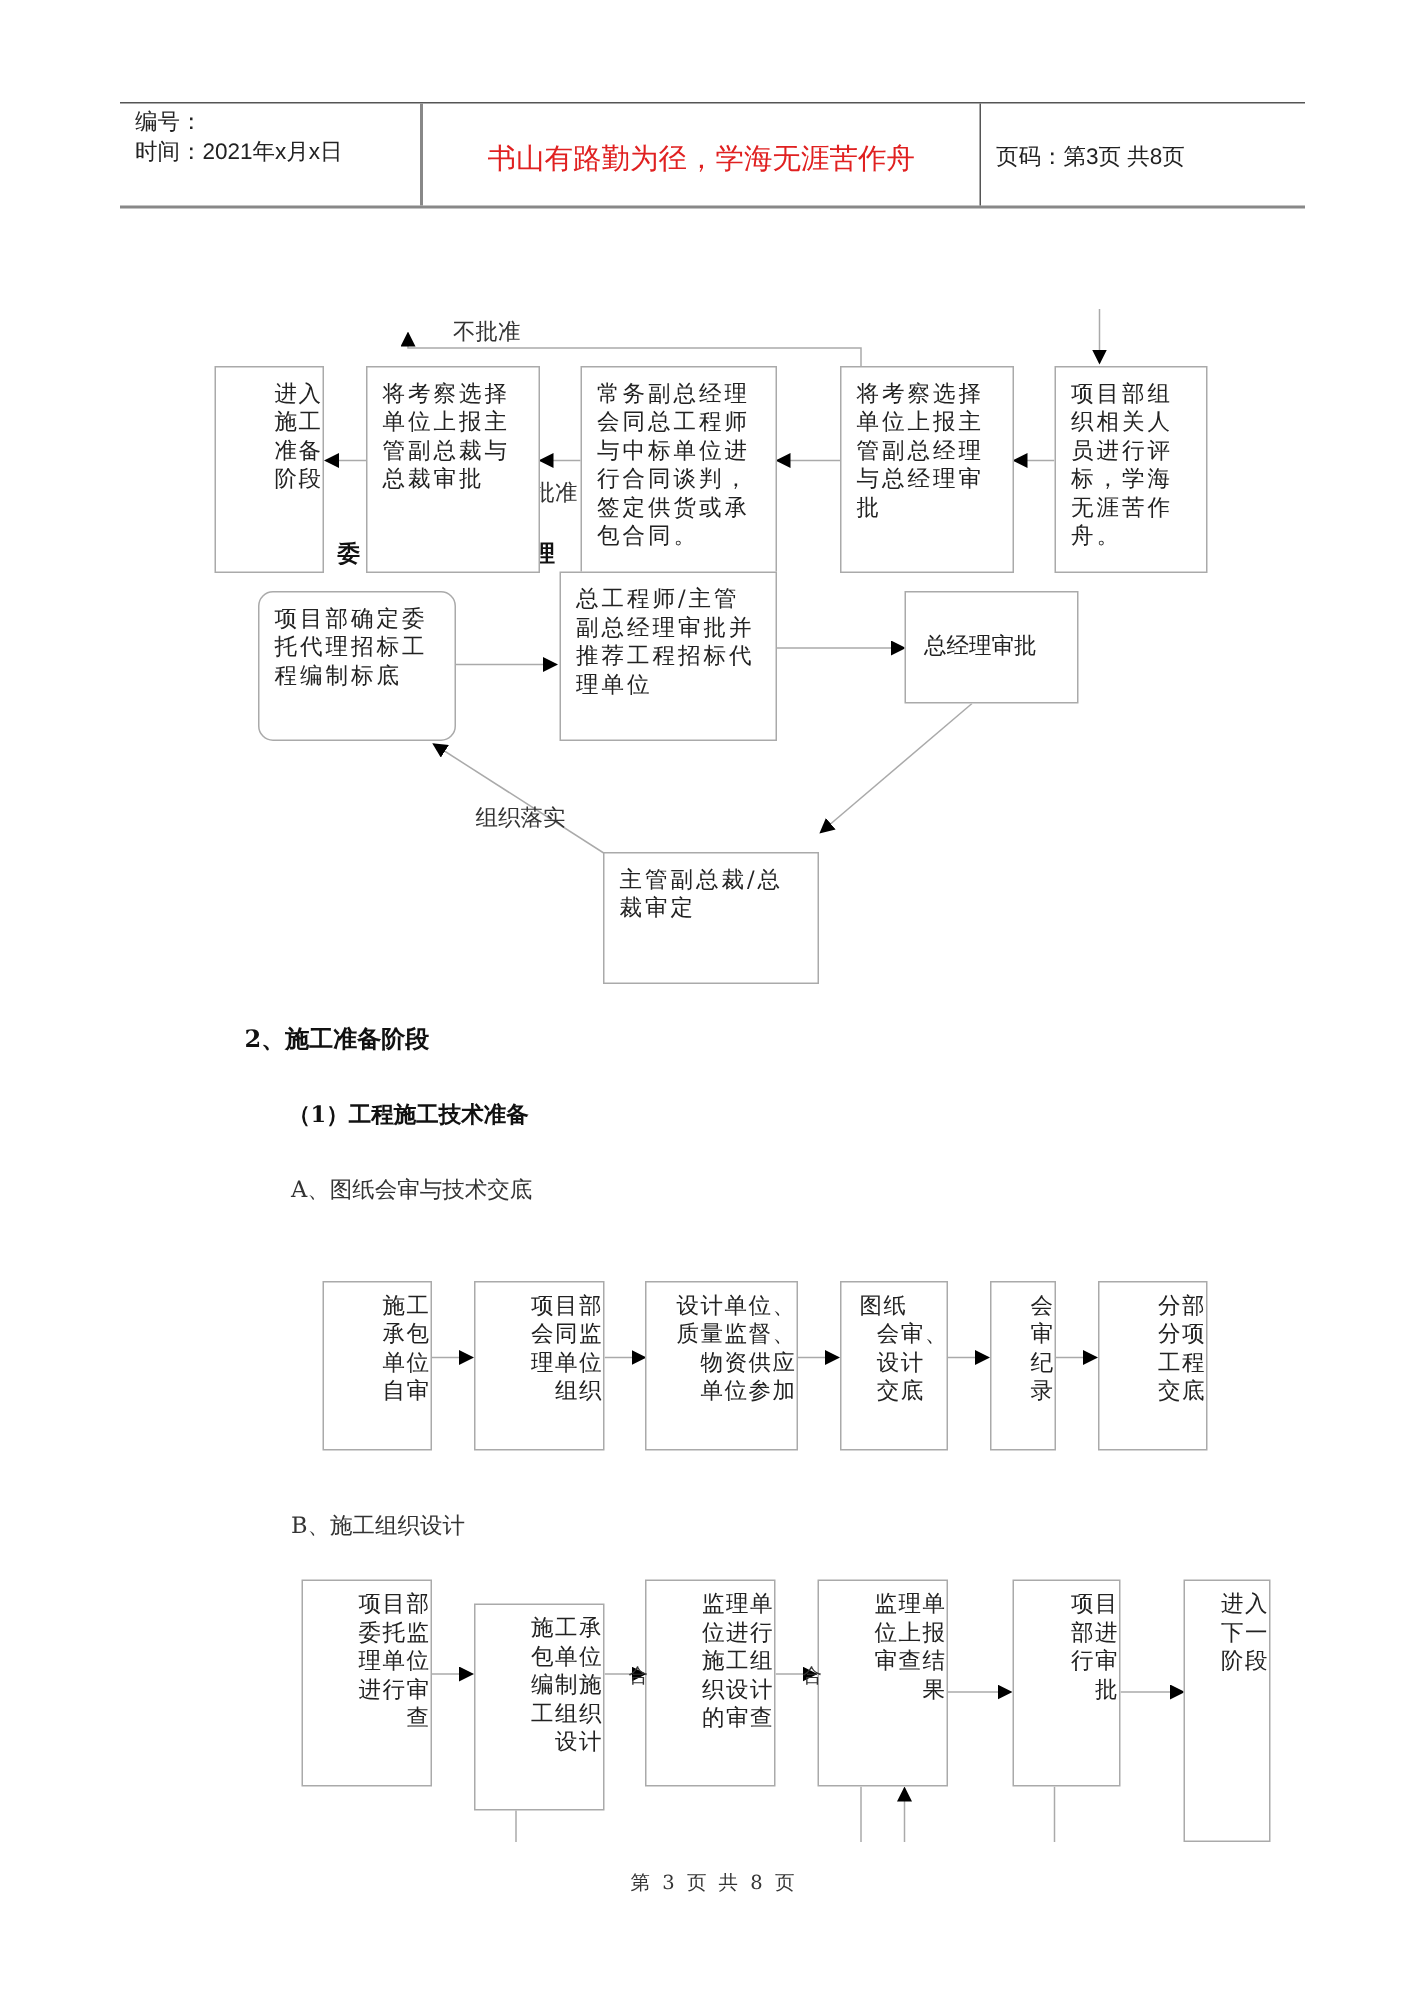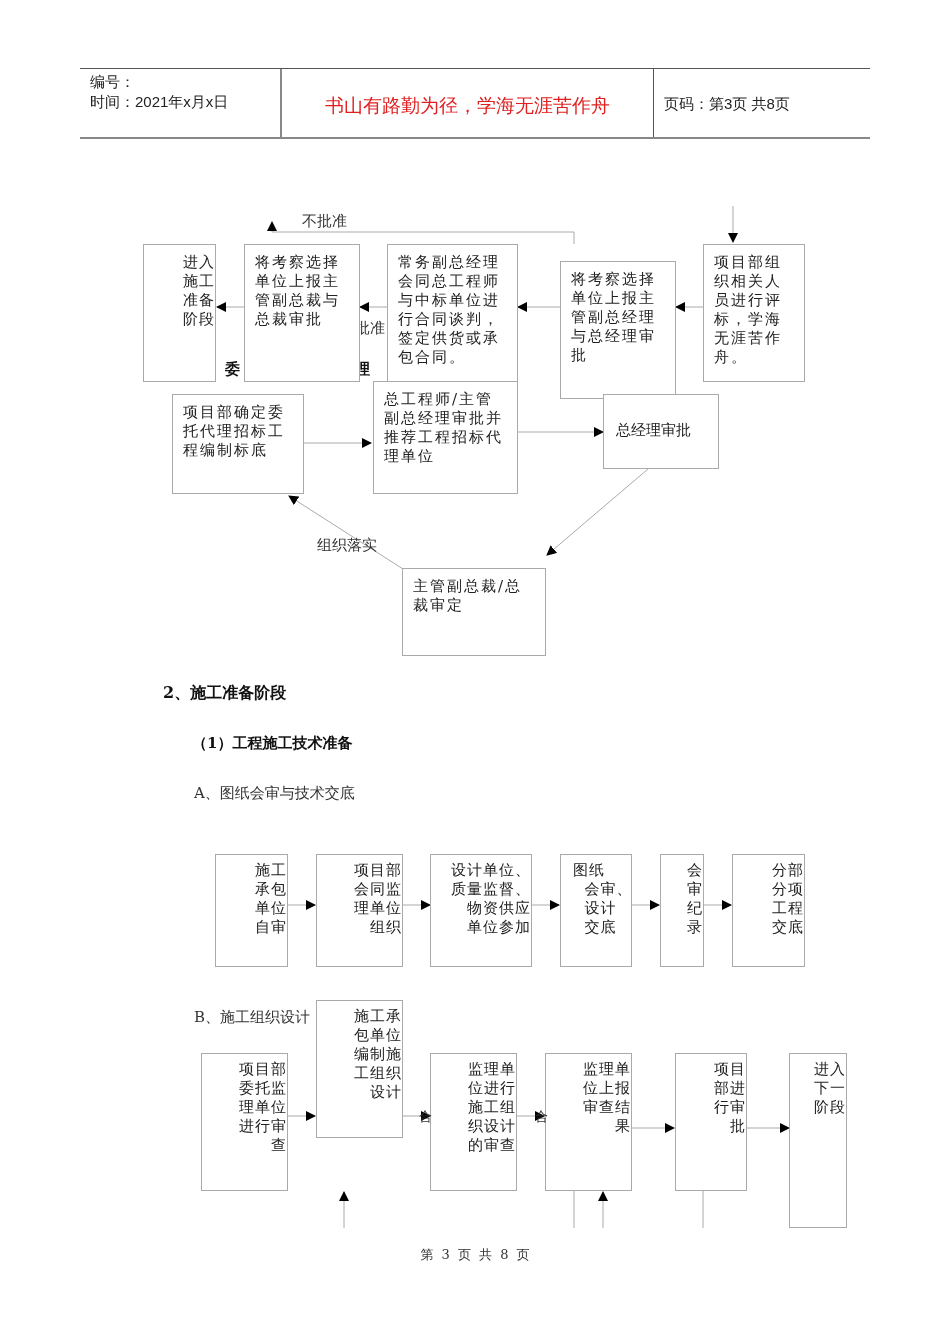--- a/index.html
+++ b/index.html
@@ -88,24 +88,24 @@
 <div class="lbl" style="left:355px; top:287px;margin-top:32px;">批准</div>
 <div class="lbl" style="left:210px; top:360px; font-weight:bold; color:#111;">）委</div>
 <div class="lbl" style="left:355px; top:360px; font-weight:bold; color:#111;">理</div>
 
 <div class="box center" style="left:143px; top:244px; width:73px; height:138px; padding-top:8px; white-space:pre-line;">进入
 施工
 准备
 阶段</div>
 <div class="box pad" style="left:244px; top:244px; width:116px; height:138px;">将考察选择单位上报主管副总裁与总裁审批</div>
 <div class="box pad" style="left:387px; top:244px; width:131px; height:171px;">常务副总经理会同总工程师与中标单位进行合同谈判，签定供货或承包合同。</div>
-<div class="box pad" style="left:560px; top:244px; width:116px; height:138px;margin-top:17px;">将考察选择单位上报主管副总经理与总经理审批</div>
+<div class="box pad" style="left:560px; top:244px; width:116px; height:138px;">将考察选择单位上报主管副总经理与总经理审批</div>
 <div class="box pad" style="left:703px; top:244px; width:102px; height:138px;">项目部组织相关人员进行评标，学海无涯苦作舟。</div>
 
-<div class="box pad" style="left:172px; top:394px; width:132px; height:100px;">项目部确定委托代理招标工程编制标底</div>
+<div class="box pad" style="left:172px; top:394px; width:132px; height:100px;border-radius:10px;">项目部确定委托代理招标工程编制标底</div>
 <div class="box pad" style="left:373px; top:381px; width:145px; height:113px;">总工程师/主管副总经理审批并推荐工程招标代理单位</div>
 <div class="box" style="left:603px; top:394px; width:116px; height:75px; padding:26px 0 0 12px; letter-spacing:0;">总经理审批</div>
 <div class="box pad" style="left:402px; top:568px; width:144px; height:88px;">主管副总裁/总裁审定</div>
 <div class="lbl" style="left:317px; top:536px;">组织落实</div>
 
 <div class="h2" style="left:163px; top:683px;">2、施工准备阶段</div>
 <div class="h3" style="left:192px; top:734px;">（1）工程施工技术准备</div>
 <div class="h4" style="left:194px; top:784px;">A、图纸会审与技术交底</div>
 
 <div class="box center" style="left:215px; top:854px; width:73px; height:113px; padding-top:6px; white-space:pre-line;">施工
@@ -133,21 +133,21 @@
 工程
 交底</div>
 
 <div class="h4" style="left:194px; top:1008px;">B、施工组织设计</div>
 
 <div class="box center" style="left:201px; top:1053px; width:87px; height:138px; padding-top:6px; white-space:pre-line;">项目部
 委托监
 理单位
 进行审
 查</div>
-<div class="box center" style="left:316px; top:1000px; width:87px; height:138px; padding-top:6px; white-space:pre-line;">施工承
+<div class="box center" style="left:316px; top:1069px; width:87px; height:138px; padding-top:6px; white-space:pre-line;">施工承
 包单位
 编制施
 工组织
 设计</div>
 <div class="box center" style="left:430px; top:1053px; width:87px; height:138px; padding-top:6px; white-space:pre-line;">监理单
 位进行
 施工组
 织设计
 的审查</div>
 <div class="box center" style="left:545px; top:1053px; width:87px; height:138px; padding-top:6px; white-space:pre-line;">监理单

